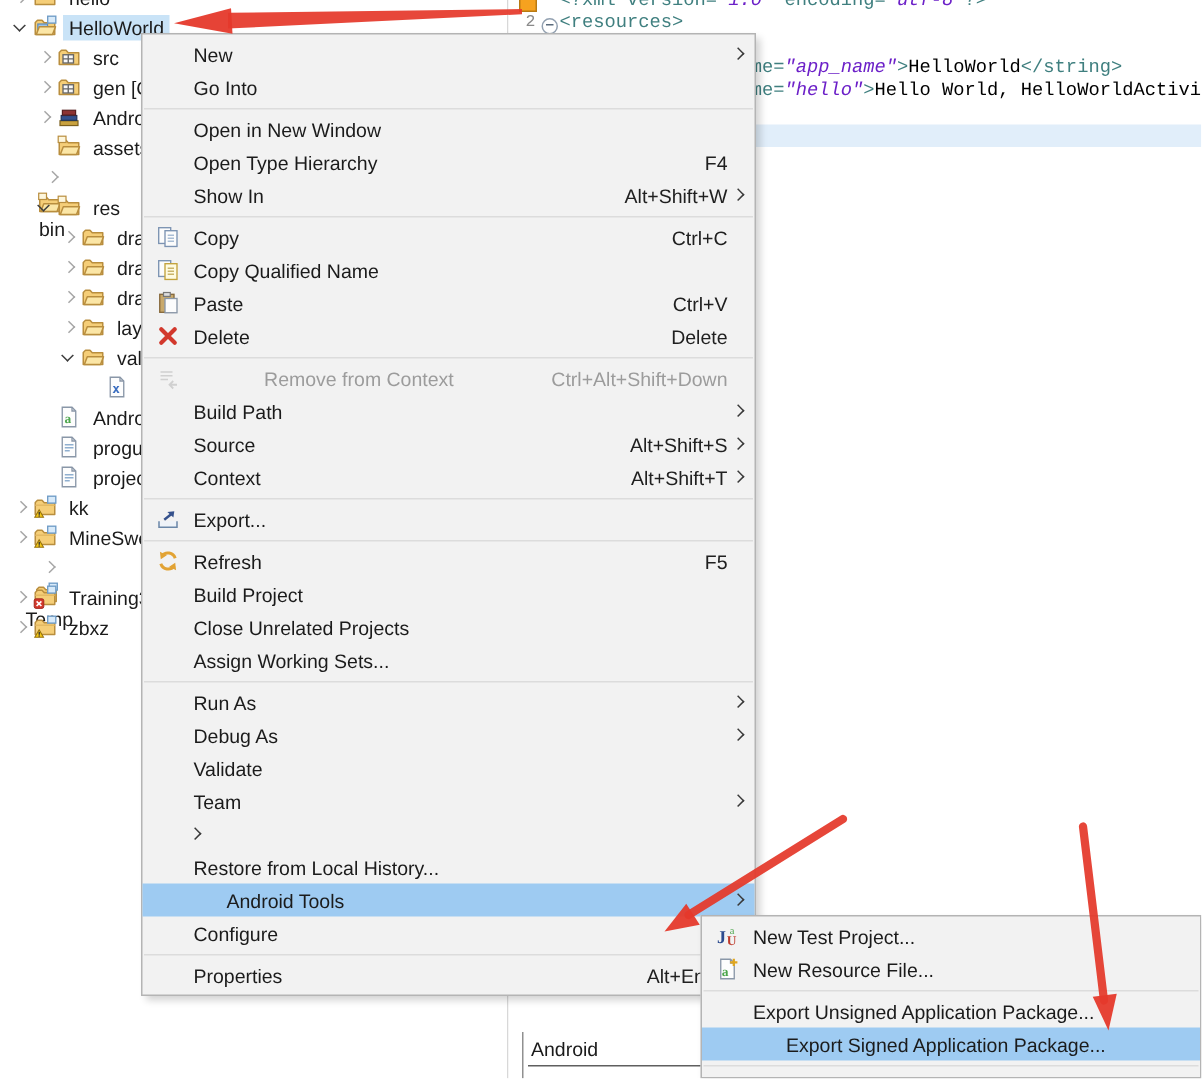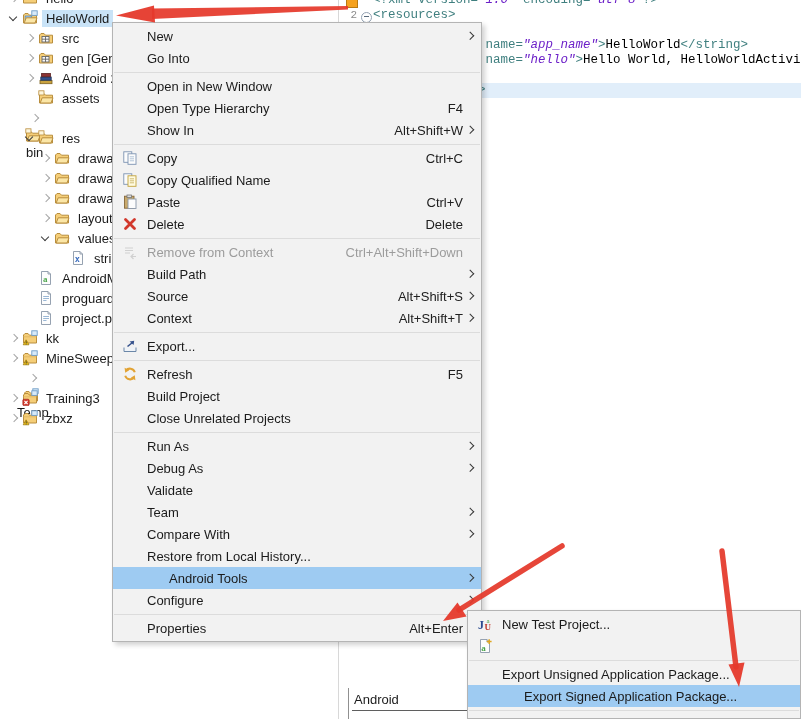--- a/index.html
+++ b/index.html
@@ -31,25 +31,25 @@
   .fold{position:absolute;left:22px;width:9px;height:9px;border:1px solid #93a1b1;border-radius:50%;background:#fff;}
   .fold::after{content:"";position:absolute;left:1.5px;top:3.5px;width:5px;height:1px;background:#5a6b7c;}
   .task-marker{position:absolute;left:7px;top:0;width:10px;height:7px;background:#f6a21f;border:1px solid #b97a12;border-top:none;}
   
   .bottom-strip{position:absolute;left:348px;top:688px;width:119px;height:31px;background:#fff;
                 border-left:1px solid #909090;z-index:2;}
   .android-field{position:absolute;left:3px;top:3px;width:112px;border-bottom:1px solid #5f5f5f;padding:1px 2px 3px 2px;}
   
   .menu{position:absolute;background:#f2f2f2;border:1px solid #b4b4b4;box-shadow:3px 3px 5px rgba(0,0,0,0.18);
         padding:2px 0;box-sizing:border-box;z-index:5;}
-  .ctx{left:112px;top:22px;width:370px;}
+  .ctx{left:94px;top:22px;width:410px;}
   .sub{left:467px;top:610px;width:334px;height:109px;overflow:hidden;z-index:6;}
   .menu-item{height:22px;display:flex;align-items:center;padding:0 6px;}
   .menu-item.hl{background:#9ecbf2;padding-left:28px;}
-  .menu-item.dis{color:#9c9c9c;}
+  .menu-item.dis{color:#9c9c9c;text-align:center;}
   .mi-icon{width:22px;height:16px;flex:none;display:inline-flex;justify-content:center;}
   .menu-item.dis .mi-icon{opacity:.55;}
   .mi-label{margin-left:6px;flex:1;white-space:nowrap;}
   .mi-accel{margin-left:18px;white-space:nowrap;color:#202020;}
   .menu-item.dis .mi-accel{color:#9c9c9c;}
   .mi-sub{width:12px;height:20px;position:relative;flex:none;}
   .mi-sub.has::before{content:"";position:absolute;right:3px;top:7px;width:4.5px;height:4.5px;
       border-right:1.4px solid #3a3a3a;border-bottom:1.4px solid #3a3a3a;transform:rotate(-45deg);}
   .menu-sep{height:0;border-top:1px solid #dcdcdc;margin:2.5px 1px;}
   
@@ -468,20 +468,25 @@
       <div class="menu-item">
         <span class="mi-icon"></span>
         <span class="mi-label">Build Project</span>
         <span class="mi-sub"></span>
       </div>
       <div class="menu-item">
         <span class="mi-icon"></span>
         <span class="mi-label">Close Unrelated Projects</span>
         <span class="mi-sub"></span>
       </div>
+      <div class="menu-item">
+        <span class="mi-icon"></span>
+        <span class="mi-label">Assign Working Sets...</span>
+        <span class="mi-sub"></span>
+      </div>
       <div class="menu-sep"></div>
       <div class="menu-item">
         <span class="mi-icon"></span>
         <span class="mi-label">Run As</span>
         <span class="mi-sub has"></span>
       </div>
       <div class="menu-item">
         <span class="mi-icon"></span>
         <span class="mi-label">Debug As</span>
         <span class="mi-sub has"></span>
@@ -491,21 +496,20 @@
         <span class="mi-label">Validate</span>
         <span class="mi-sub"></span>
       </div>
       <div class="menu-item">
         <span class="mi-icon"></span>
         <span class="mi-label">Team</span>
         <span class="mi-sub has"></span>
       </div>
       <div class="menu-item">
         <span class="mi-icon"></span>
-        <span class="mi-label">Compare With</span>
         <span class="mi-sub has"></span>
       </div>
       <div class="menu-item">
         <span class="mi-icon"></span>
         <span class="mi-label">Restore from Local History...</span>
         <span class="mi-sub"></span>
       </div>
       <div class="menu-item hl">
         <span class="mi-icon"></span>
         <span class="mi-label">Android Tools</span>
@@ -538,20 +542,21 @@
       </div>
       <div class="menu-item">
         <span class="mi-icon">
           <svg width="16" height="16" viewBox="0 0 16 16" xmlns="http://www.w3.org/2000/svg">
             <path d="M3.5 1.5 H10 L12.5 4 V14.5 H3.5 Z" fill="#fdfdfd" stroke="#8a97a8" stroke-width="0.9"></path>
             <path d="M10 1.5 V4 H12.5" fill="none" stroke="#8a97a8" stroke-width="0.9"></path>
             <text x="4.2" y="12.5" font-size="9" font-weight="bold" fill="#4ca64c" font-family="serif">a</text>
             <path d="M12.2 1.2 V6 M9.8 3.6 H14.6" stroke="#e0a61f" stroke-width="1.5"></path>
           </svg>
         </span>
+        <span class="mi-label">New Resource File...</span>
         <span class="mi-sub"></span>
       </div>
       <div class="menu-sep"></div>
       <div class="menu-item">
         <span class="mi-icon"></span>
         <span class="mi-label">Export Unsigned Application Package...</span>
         <span class="mi-sub"></span>
       </div>
       <div class="menu-item hl">
         <span class="mi-icon"></span>

